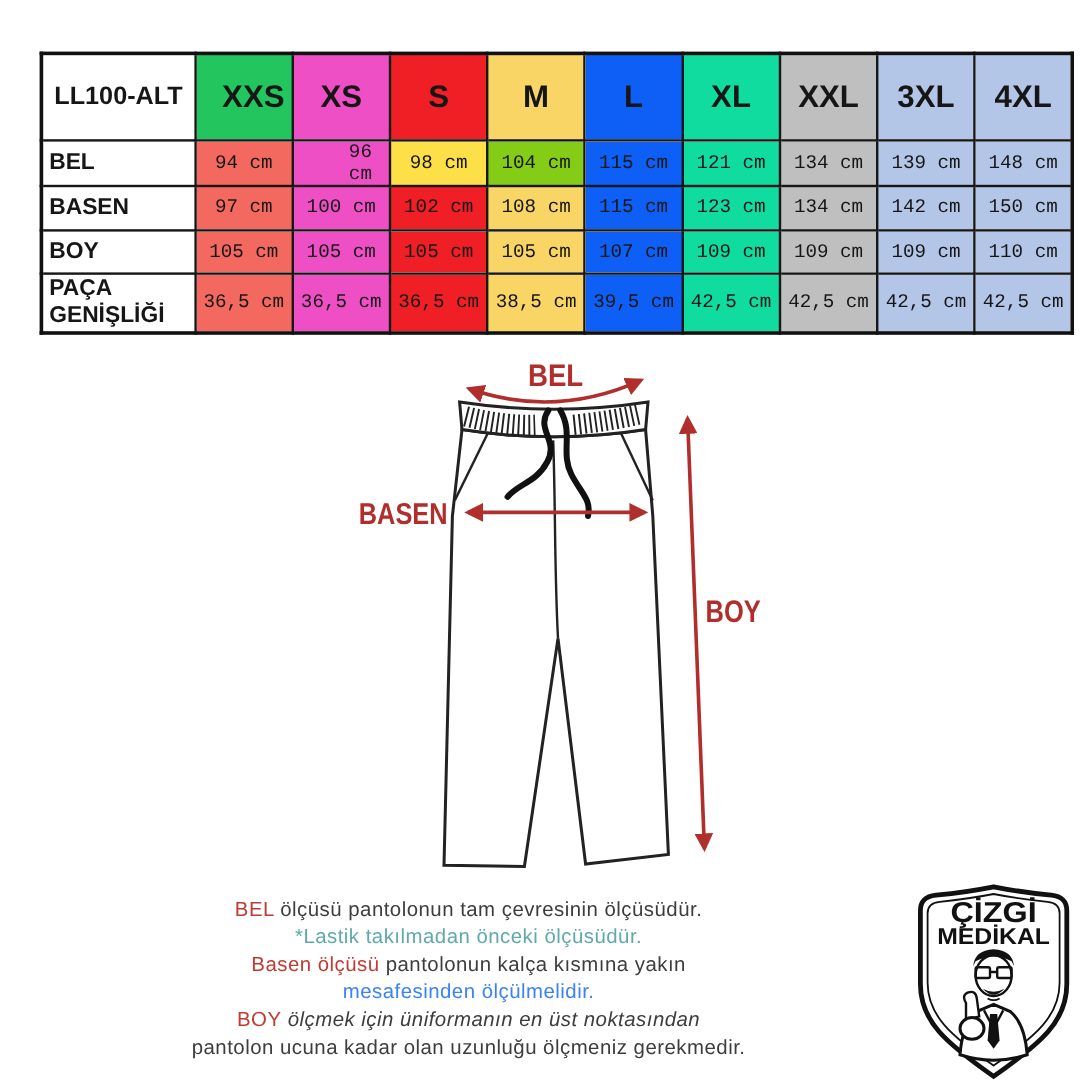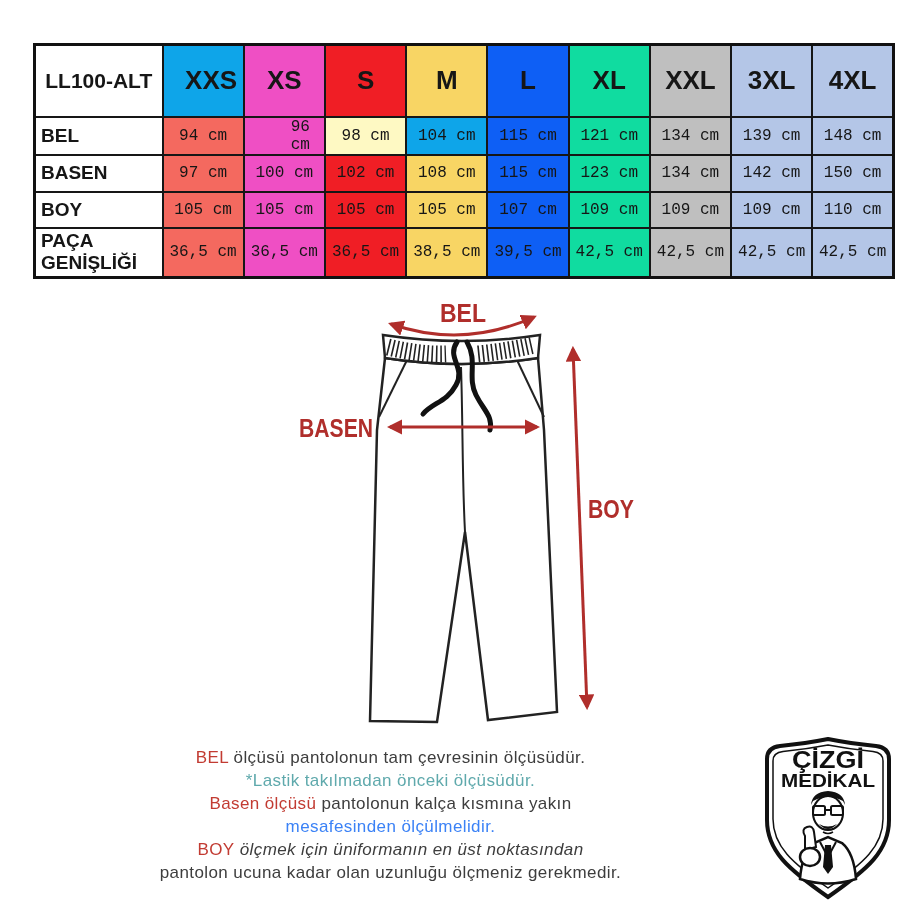--- a/index.html
+++ b/index.html
@@ -65,38 +65,38 @@
       <col>
       <col>
       <col>
       <col>
       <col>
       <col>
     </colgroup>
   <thead>
     <tr>
         <th class="code">LL100-ALT</th>
-        <th style="background: #0ea5e9; padding-left: 16px;">XXS</th>
+        <th style="background: #22c55e; padding-left: 16px;">XXS</th>
         <th style="background: rgb(239, 79, 196);">XS</th>
         <th style="background: rgb(240, 30, 37);">S</th>
         <th style="background: rgb(248, 213, 100);">M</th>
         <th style="background: rgb(14, 95, 245);">L</th>
         <th style="background: rgb(16, 220, 160);">XL</th>
         <th style="background: rgb(191, 191, 191);">XXL</th>
         <th style="background: rgb(180, 198, 231);">3XL</th>
         <th style="background: rgb(180, 198, 231);">4XL</th>
       </tr>
   </thead>
   <tbody>
       <tr>
         <th class="rowlabel">BEL</th>
         <td style="background: rgb(244, 105, 95);">94 cm</td>
         <td style="background: rgb(239, 79, 196); padding-left: 32px;">96 cm</td>
-        <td style="background: #fef9c3;">98 cm</td>
-        <td style="background: #0ea5e9; margin-top: 40px;">104 cm</td>
+        <td style="background: #fde047;">98 cm</td>
+        <td style="background: #84cc16; margin-top: 40px;">104 cm</td>
         <td style="background: rgb(14, 95, 245);">115 cm</td>
         <td style="background: rgb(16, 220, 160);">121 cm</td>
         <td style="background: rgb(191, 191, 191);">134 cm</td>
         <td style="background: rgb(180, 198, 231);">139 cm</td>
         <td style="background: rgb(180, 198, 231);">148 cm</td>
       </tr>
       <tr>
         <th class="rowlabel">BASEN</th>
         <td style="background: rgb(244, 105, 95);">97 cm</td>
         <td style="background: rgb(239, 79, 196);">100 cm</td>

